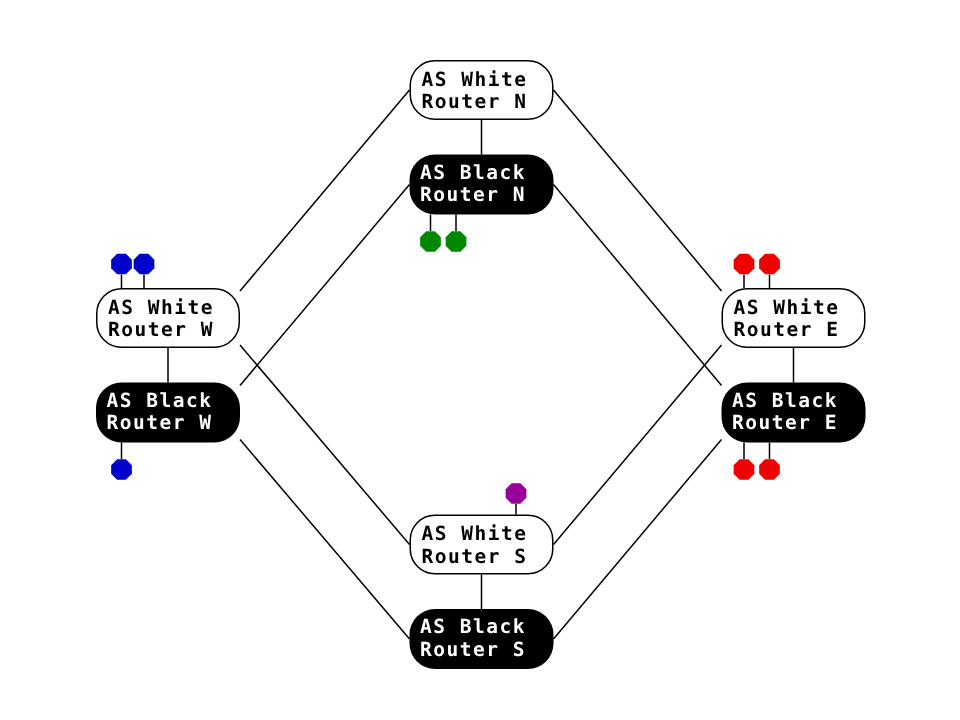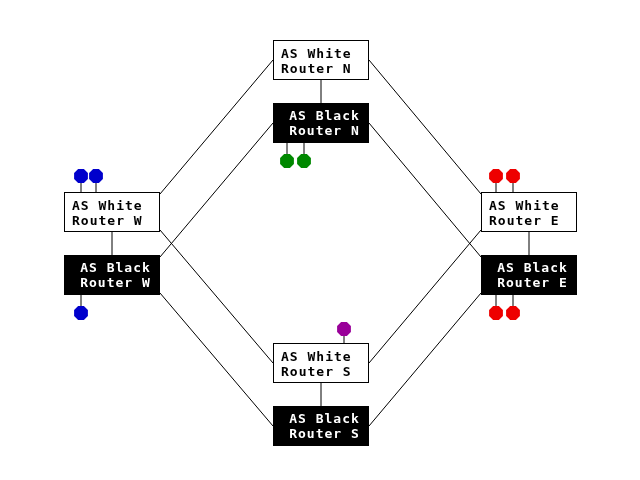--- a/index.html
+++ b/index.html
@@ -21,23 +21,24 @@
   }
   .node {
     position: absolute;
     width: 96px; height: 40px;
     box-sizing: border-box;
     font-family: "DejaVu Sans Mono", monospace;
     font-weight: bold;
     font-size: 13px;
     letter-spacing: 1px;
     padding: 5px 0 0 7px;
+    border-radius: 17px;
   }
   .node.white { background: #ffffff; border: 1px solid #000000; color: #000000; }
-  .node.black { background: #000000; color: #ffffff; text-align: center; }
+  .node.black { background: #000000; color: #ffffff; }
   .nl { line-height: 15px; white-space: pre; }
   .pos-wn { left: 273px; top: 40px;  }
   .pos-bn { left: 273px; top: 103px; }
   .pos-ww { left: 64px;  top: 192px; }
   .pos-bw { left: 64px;  top: 255px; }
   .pos-we { left: 481px; top: 192px; }
   .pos-be { left: 481px; top: 255px; }
   .pos-ws { left: 273px; top: 343px; }
   .pos-bs { left: 273px; top: 406px; }
 </style>

